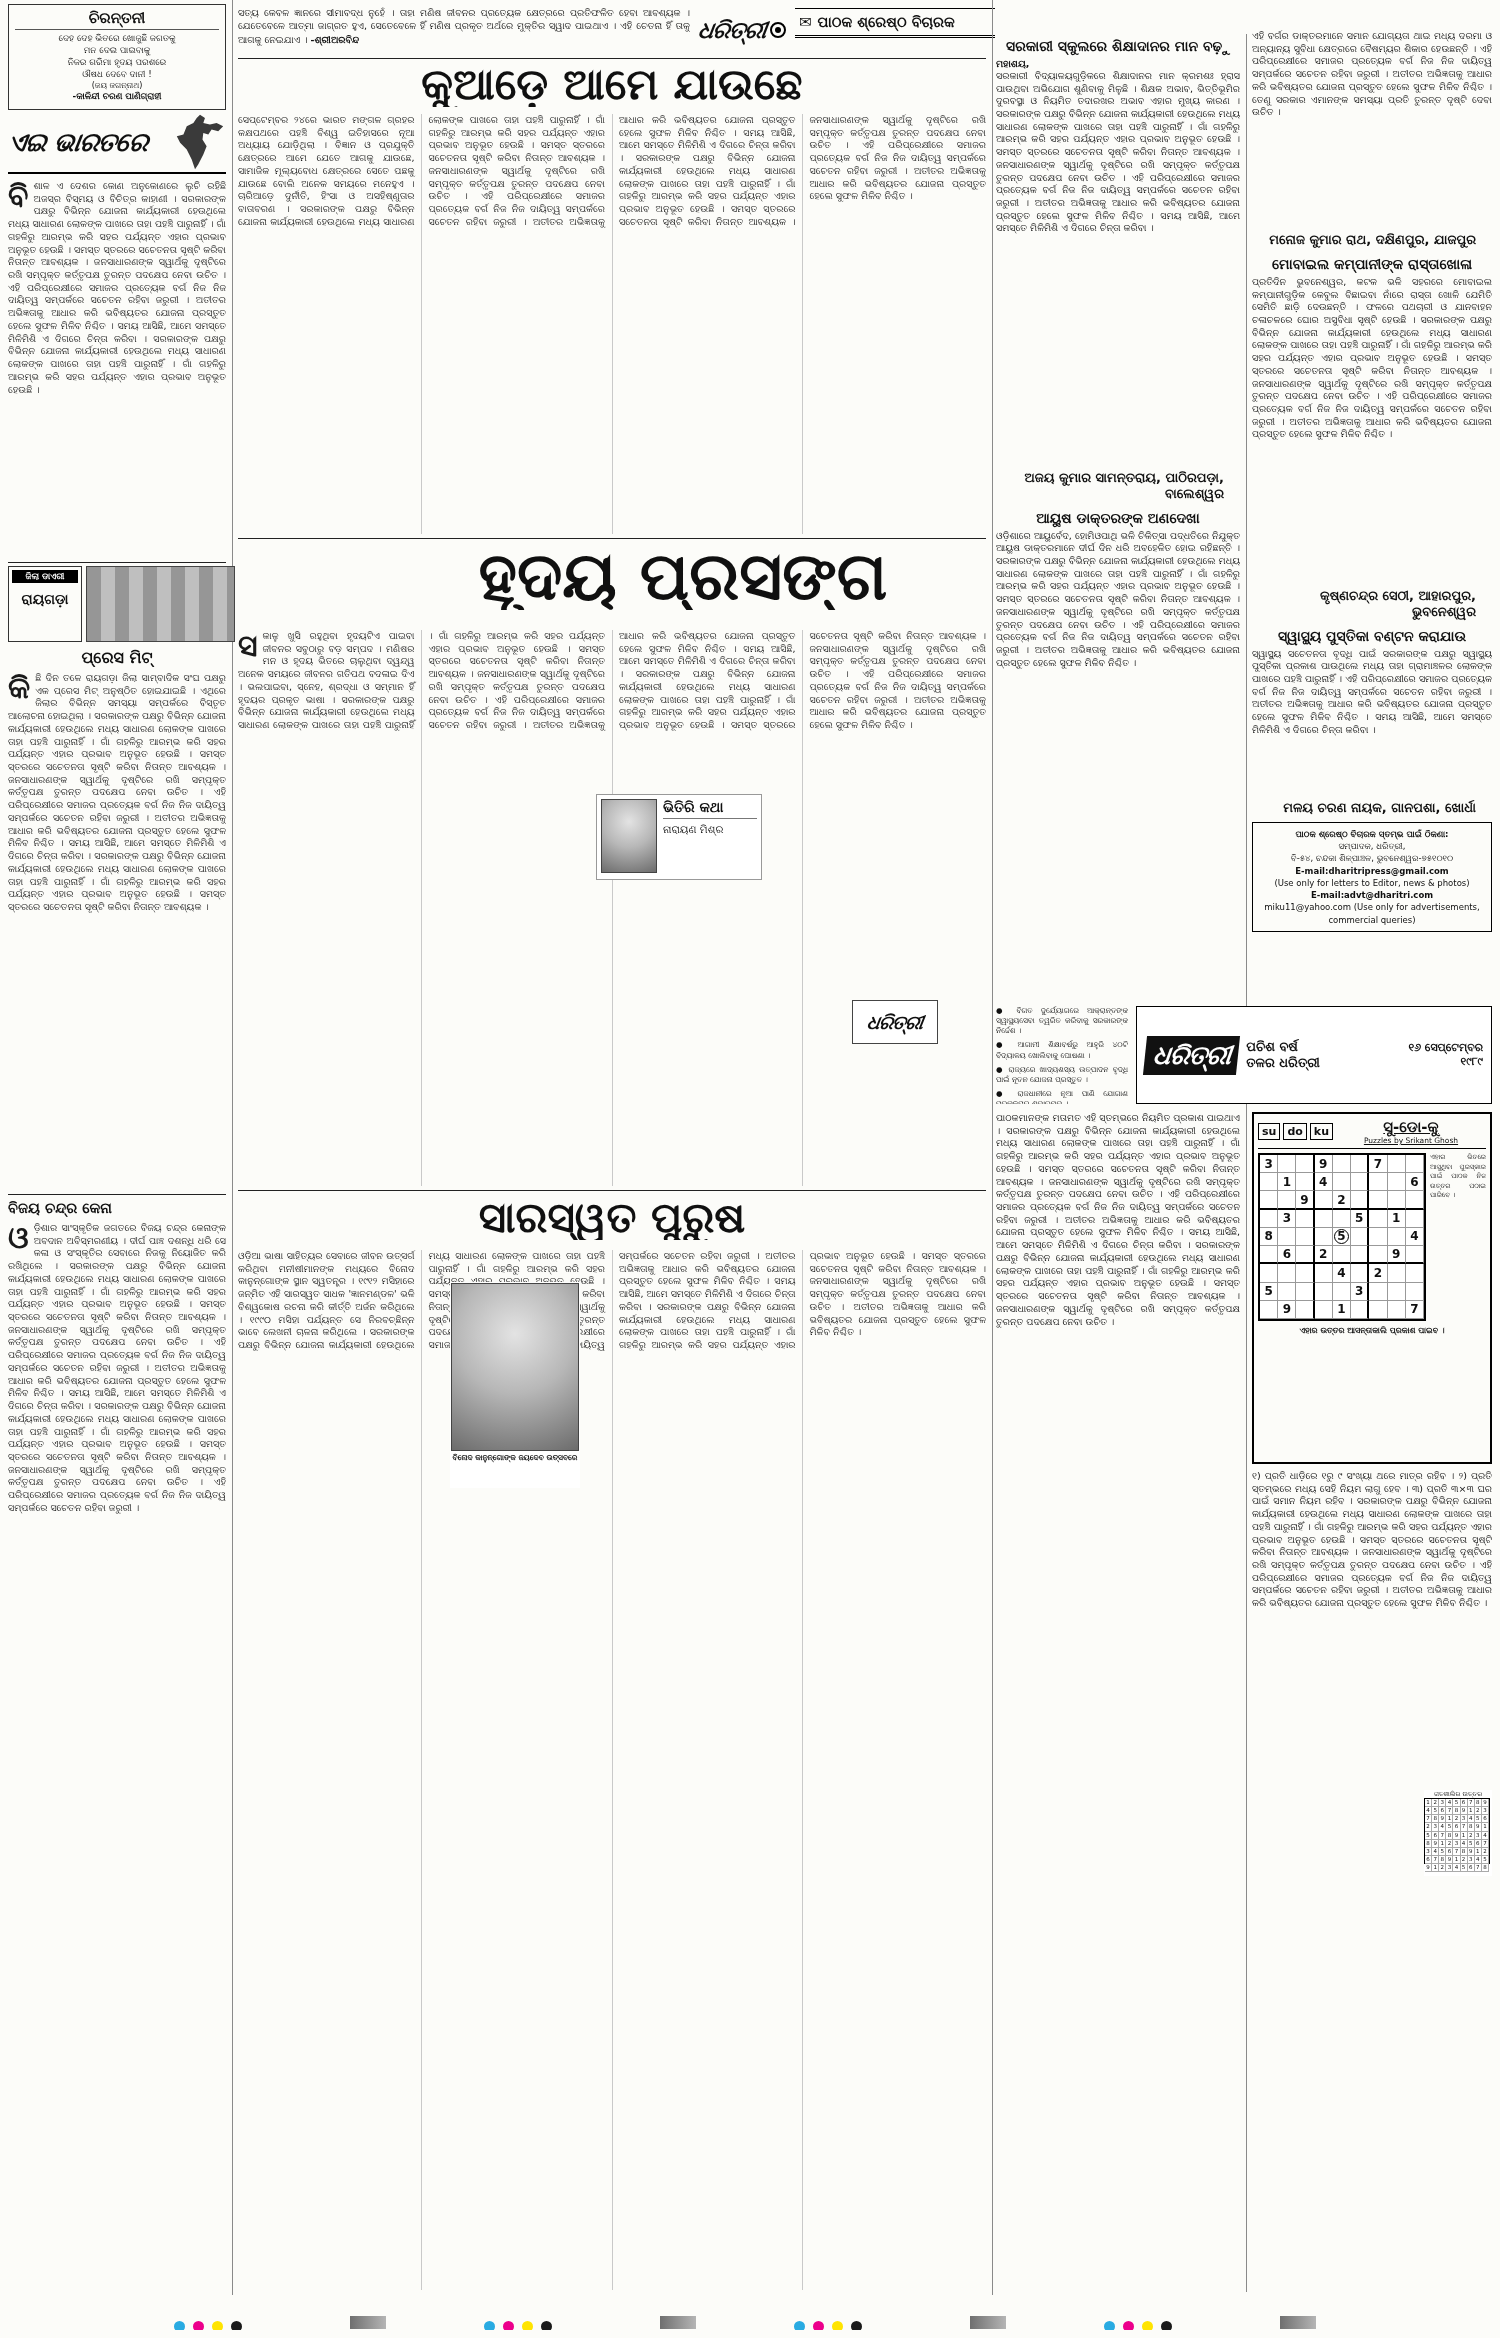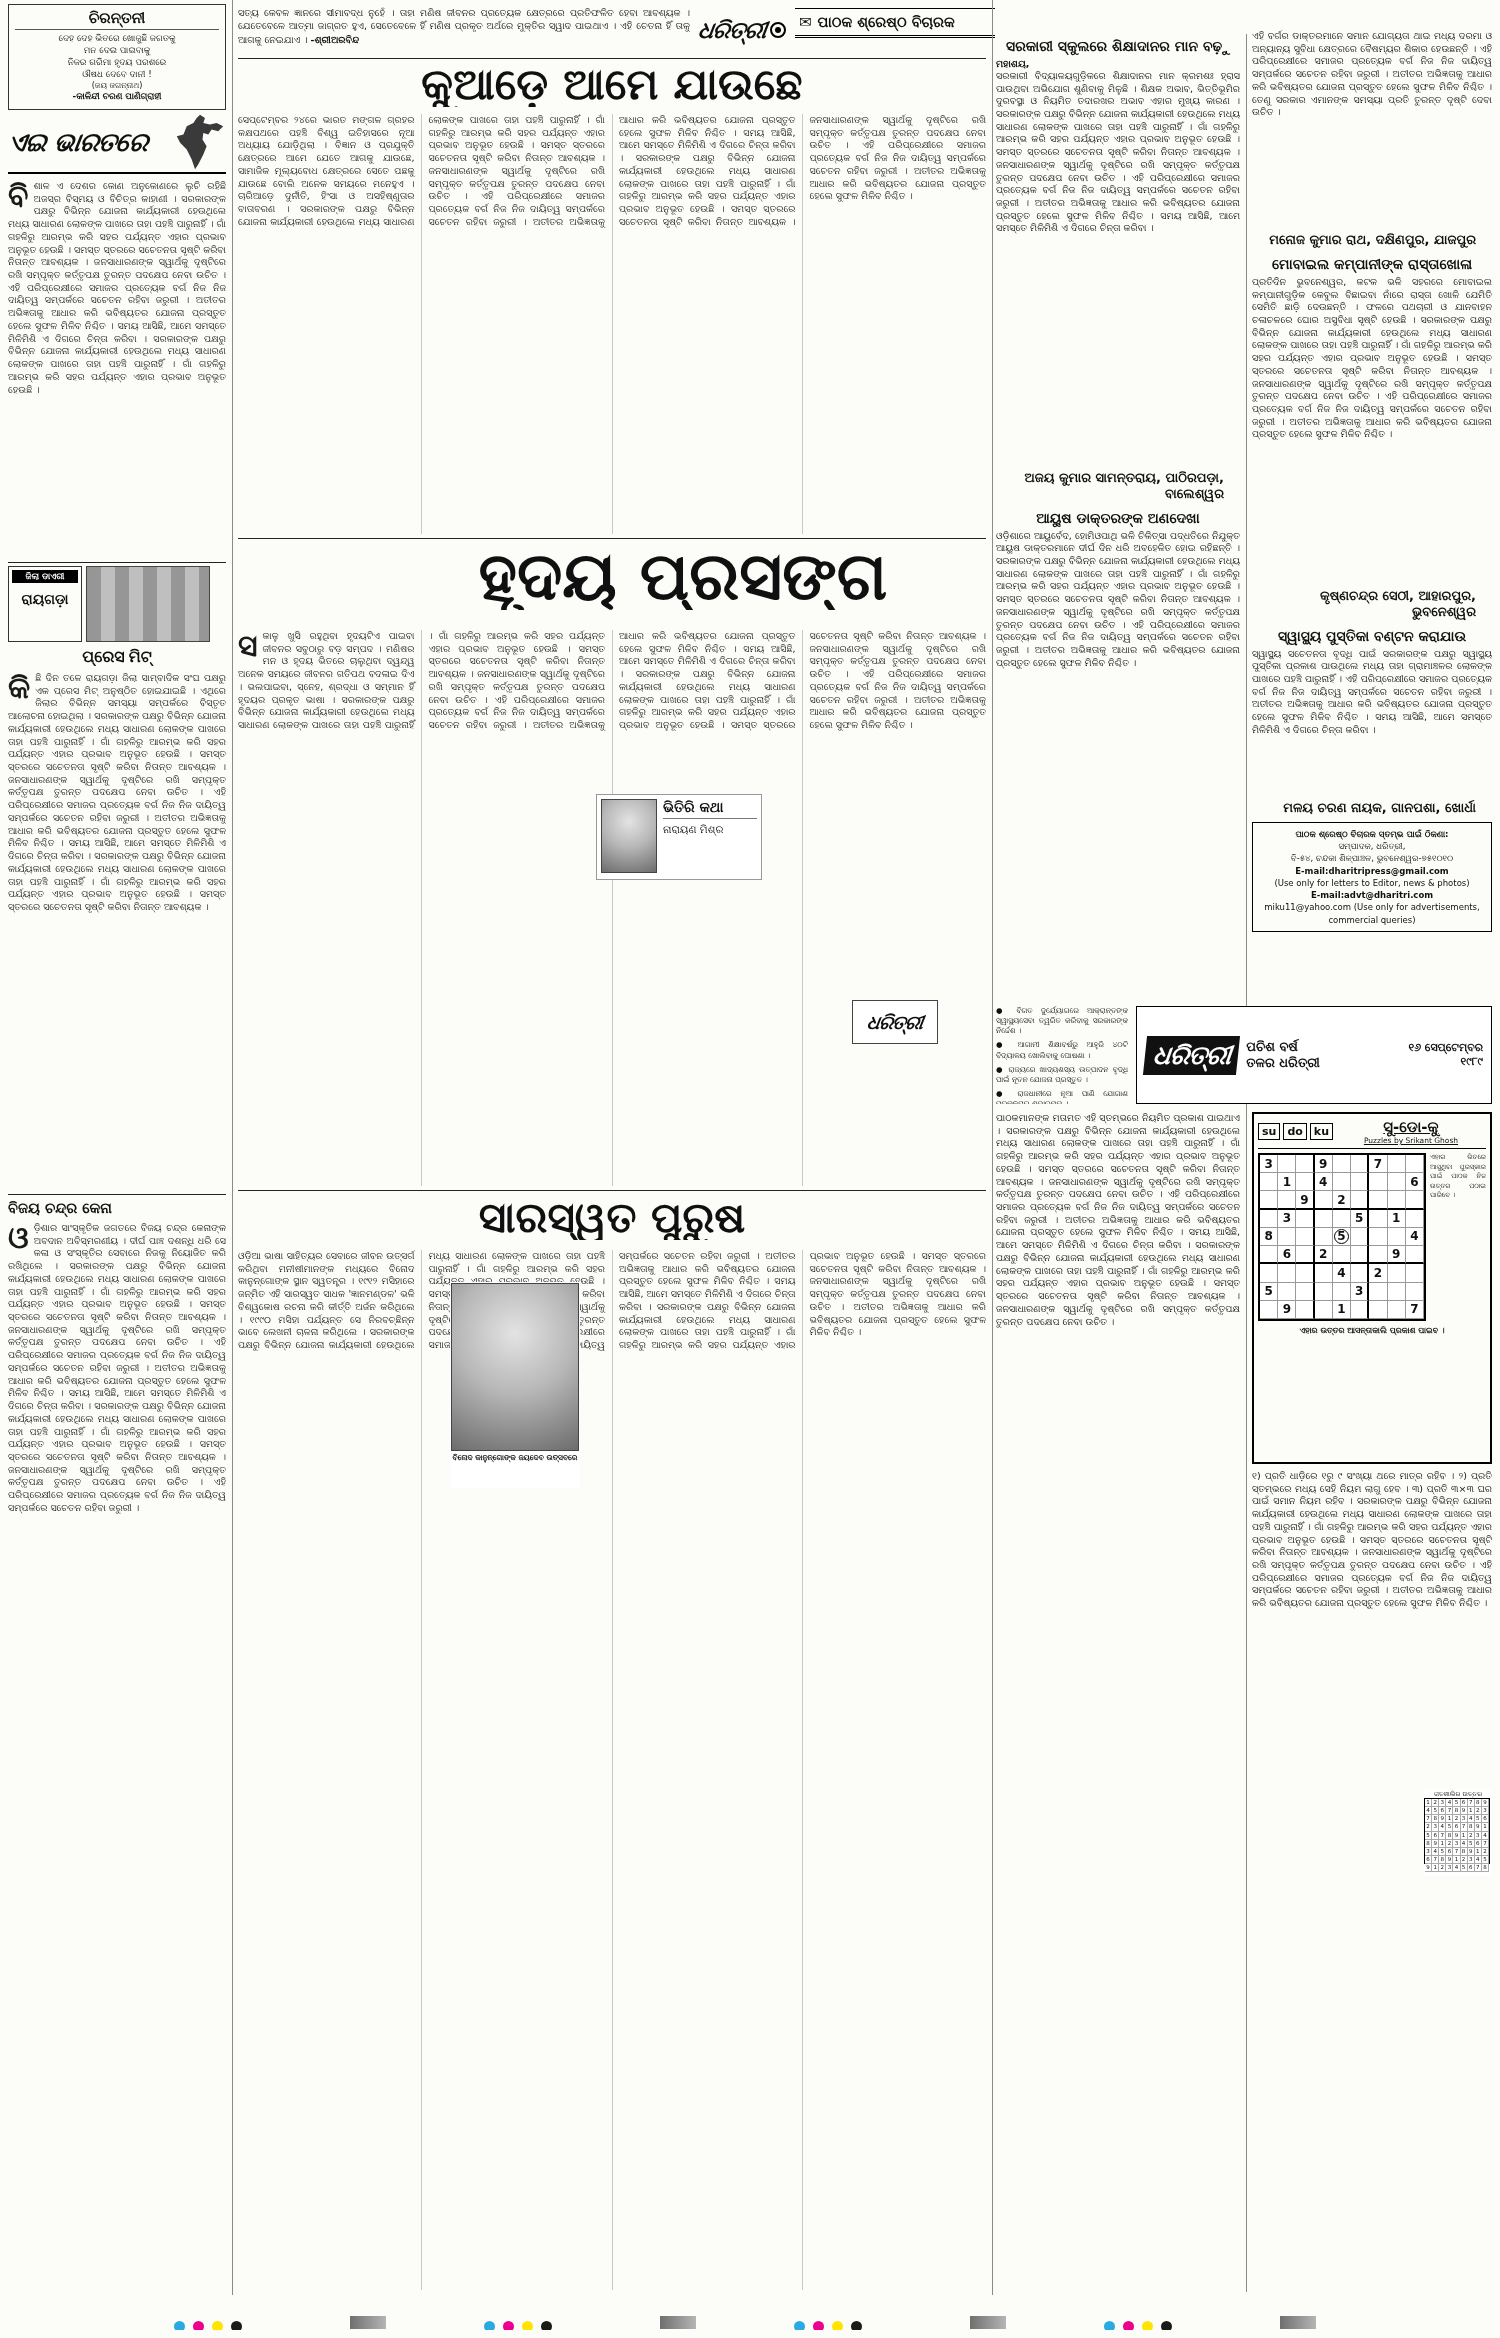--- a/index.html
+++ b/index.html
@@ -74,29 +74,29 @@
   <span class="logo-script" style="font-size:26px;">ଏଇ ଭାରତରେ</span>
   <svg width="52" height="58" viewBox="0 0 60 70">
     <path d="M30,2 L36,6 L34,12 L42,14 L50,12 L58,16 L52,22 L44,20 L40,26 L34,24 L33,32 L38,40 L34,50 L28,62 L24,68 L20,56 L14,44 L6,36 L2,28 L10,26 L14,16 L22,12 L26,6 Z" fill="#3a3a3a"></path>
   </svg>
 </div>
 <div class="blk bt just" style="left:8px;top:180px;width:218px;height:378px;">
   <span class="dropcap">ବି</span><span>ଶାଳ ଏ ଦେଶର କୋଣ ଅନୁକୋଣରେ ଲୁଚି ରହିଛି ଅଜସ୍ର ବିସ୍ମୟ ଓ ବିଚିତ୍ର କାହାଣୀ । ସରକାରଙ୍କ ପକ୍ଷରୁ ବିଭିନ୍ନ ଯୋଜନା କାର୍ଯ୍ୟକାରୀ ହେଉଥିଲେ ମଧ୍ୟ ସାଧାରଣ ଲୋକଙ୍କ ପାଖରେ ତାହା ପହଞ୍ଚି ପାରୁନାହିଁ । ଗାଁ ଗହଳିରୁ ଆରମ୍ଭ କରି ସହର ପର୍ଯ୍ୟନ୍ତ ଏହାର ପ୍ରଭାବ ଅନୁଭୂତ ହେଉଛି । ସମସ୍ତ ସ୍ତରରେ ସଚେତନତା ସୃଷ୍ଟି କରିବା ନିତାନ୍ତ ଆବଶ୍ୟକ । ଜନସାଧାରଣଙ୍କ ସ୍ୱାର୍ଥକୁ ଦୃଷ୍ଟିରେ ରଖି ସମ୍ପୃକ୍ତ କର୍ତ୍ତୃପକ୍ଷ ତୁରନ୍ତ ପଦକ୍ଷେପ ନେବା ଉଚିତ । ଏହି ପରିପ୍ରେକ୍ଷୀରେ ସମାଜର ପ୍ରତ୍ୟେକ ବର୍ଗ ନିଜ ନିଜ ଦାୟିତ୍ୱ ସମ୍ପର୍କରେ ସଚେତନ ରହିବା ଜରୁରୀ । ଅତୀତର ଅଭିଜ୍ଞତାକୁ ଆଧାର କରି ଭବିଷ୍ୟତର ଯୋଜନା ପ୍ରସ୍ତୁତ ହେଲେ ସୁଫଳ ମିଳିବ ନିଶ୍ଚିତ । ସମୟ ଆସିଛି, ଆମେ ସମସ୍ତେ ମିଳିମିଶି ଏ ଦିଗରେ ଚିନ୍ତା କରିବା । ସରକାରଙ୍କ ପକ୍ଷରୁ ବିଭିନ୍ନ ଯୋଜନା କାର୍ଯ୍ୟକାରୀ ହେଉଥିଲେ ମଧ୍ୟ ସାଧାରଣ ଲୋକଙ୍କ ପାଖରେ ତାହା ପହଞ୍ଚି ପାରୁନାହିଁ । ଗାଁ ଗହଳିରୁ ଆରମ୍ଭ କରି ସହର ପର୍ଯ୍ୟନ୍ତ ଏହାର ପ୍ରଭାବ ଅନୁଭୂତ ହେଉଛି ।</span>
 </div>
 
 <div class="hrule" style="left:8px;top:562px;width:218px;"></div>
-<div class="blk" style="left:8px;top:566px;width:202px;height:76px;display:flex;gap:4px;">
+<div class="blk" style="left:8px;top:566px;width:227px;height:76px;display:flex;gap:4px;">
   <div style="width:74px;border:1px solid #333;padding:3px;text-align:center;">
     <div style="background:#000;color:#fff;font-size:8.5px;font-weight:bold;padding:1px 2px;">ଜିଲା ଡାଏରୀ</div>
     <div style="font-size:14px;font-weight:bold;margin-top:8px;">ରାୟଗଡ଼ା</div>
   </div>
   <div class="photo-group" style="flex:1;"></div>
 </div>
 
-<div class="blk" style="left:8px;top:648px;width:218px;text-align:center;font-weight:bold;font-size:16px;font-family:Liberation Serif, serif;">ପ୍ରେସ ମିଟ୍</div>
+<div class="blk" style="left:8px;top:648px;width:218px;text-align:center;font-weight:bold;font-size:16px;">ପ୍ରେସ ମିଟ୍</div>
 <div class="blk bt just" style="left:8px;top:672px;width:218px;height:518px;">
   <span class="dropcap">କି</span><span>ଛି ଦିନ ତଳେ ରାୟଗଡ଼ା ଜିଲା ସାମ୍ବାଦିକ ସଂଘ ପକ୍ଷରୁ ଏକ ପ୍ରେସ ମିଟ୍ ଅନୁଷ୍ଠିତ ହୋଇଯାଇଛି । ଏଥିରେ ଜିଲାର ବିଭିନ୍ନ ସମସ୍ୟା ସମ୍ପର୍କରେ ବିସ୍ତୃତ ଆଲୋଚନା ହୋଇଥିଲା । ସରକାରଙ୍କ ପକ୍ଷରୁ ବିଭିନ୍ନ ଯୋଜନା କାର୍ଯ୍ୟକାରୀ ହେଉଥିଲେ ମଧ୍ୟ ସାଧାରଣ ଲୋକଙ୍କ ପାଖରେ ତାହା ପହଞ୍ଚି ପାରୁନାହିଁ । ଗାଁ ଗହଳିରୁ ଆରମ୍ଭ କରି ସହର ପର୍ଯ୍ୟନ୍ତ ଏହାର ପ୍ରଭାବ ଅନୁଭୂତ ହେଉଛି । ସମସ୍ତ ସ୍ତରରେ ସଚେତନତା ସୃଷ୍ଟି କରିବା ନିତାନ୍ତ ଆବଶ୍ୟକ । ଜନସାଧାରଣଙ୍କ ସ୍ୱାର୍ଥକୁ ଦୃଷ୍ଟିରେ ରଖି ସମ୍ପୃକ୍ତ କର୍ତ୍ତୃପକ୍ଷ ତୁରନ୍ତ ପଦକ୍ଷେପ ନେବା ଉଚିତ । ଏହି ପରିପ୍ରେକ୍ଷୀରେ ସମାଜର ପ୍ରତ୍ୟେକ ବର୍ଗ ନିଜ ନିଜ ଦାୟିତ୍ୱ ସମ୍ପର୍କରେ ସଚେତନ ରହିବା ଜରୁରୀ । ଅତୀତର ଅଭିଜ୍ଞତାକୁ ଆଧାର କରି ଭବିଷ୍ୟତର ଯୋଜନା ପ୍ରସ୍ତୁତ ହେଲେ ସୁଫଳ ମିଳିବ ନିଶ୍ଚିତ । ସମୟ ଆସିଛି, ଆମେ ସମସ୍ତେ ମିଳିମିଶି ଏ ଦିଗରେ ଚିନ୍ତା କରିବା । ସରକାରଙ୍କ ପକ୍ଷରୁ ବିଭିନ୍ନ ଯୋଜନା କାର୍ଯ୍ୟକାରୀ ହେଉଥିଲେ ମଧ୍ୟ ସାଧାରଣ ଲୋକଙ୍କ ପାଖରେ ତାହା ପହଞ୍ଚି ପାରୁନାହିଁ । ଗାଁ ଗହଳିରୁ ଆରମ୍ଭ କରି ସହର ପର୍ଯ୍ୟନ୍ତ ଏହାର ପ୍ରଭାବ ଅନୁଭୂତ ହେଉଛି । ସମସ୍ତ ସ୍ତରରେ ସଚେତନତା ସୃଷ୍ଟି କରିବା ନିତାନ୍ତ ଆବଶ୍ୟକ ।</span>
 </div>
 
 <div class="hrule" style="left:8px;top:1194px;width:218px;"></div>
 <div class="blk" style="left:8px;top:1200px;width:218px;font-weight:bold;font-size:14.5px;">ବିଜୟ ଚନ୍ଦ୍ର କେନା</div>
 <div class="blk bt just" style="left:8px;top:1222px;width:218px;height:1070px;">
   <span class="dropcap">ଓ</span><span>ଡ଼ିଶାର ସାଂସ୍କୃତିକ ଜଗତରେ ବିଜୟ ଚନ୍ଦ୍ର କେନାଙ୍କ ଅବଦାନ ଅବିସ୍ମରଣୀୟ । ଦୀର୍ଘ ପାଞ୍ଚ ଦଶନ୍ଧି ଧରି ସେ କଳା ଓ ସଂସ୍କୃତିର ସେବାରେ ନିଜକୁ ନିୟୋଜିତ କରି ରଖିଥିଲେ । ସରକାରଙ୍କ ପକ୍ଷରୁ ବିଭିନ୍ନ ଯୋଜନା କାର୍ଯ୍ୟକାରୀ ହେଉଥିଲେ ମଧ୍ୟ ସାଧାରଣ ଲୋକଙ୍କ ପାଖରେ ତାହା ପହଞ୍ଚି ପାରୁନାହିଁ । ଗାଁ ଗହଳିରୁ ଆରମ୍ଭ କରି ସହର ପର୍ଯ୍ୟନ୍ତ ଏହାର ପ୍ରଭାବ ଅନୁଭୂତ ହେଉଛି । ସମସ୍ତ ସ୍ତରରେ ସଚେତନତା ସୃଷ୍ଟି କରିବା ନିତାନ୍ତ ଆବଶ୍ୟକ । ଜନସାଧାରଣଙ୍କ ସ୍ୱାର୍ଥକୁ ଦୃଷ୍ଟିରେ ରଖି ସମ୍ପୃକ୍ତ କର୍ତ୍ତୃପକ୍ଷ ତୁରନ୍ତ ପଦକ୍ଷେପ ନେବା ଉଚିତ । ଏହି ପରିପ୍ରେକ୍ଷୀରେ ସମାଜର ପ୍ରତ୍ୟେକ ବର୍ଗ ନିଜ ନିଜ ଦାୟିତ୍ୱ ସମ୍ପର୍କରେ ସଚେତନ ରହିବା ଜରୁରୀ । ଅତୀତର ଅଭିଜ୍ଞତାକୁ ଆଧାର କରି ଭବିଷ୍ୟତର ଯୋଜନା ପ୍ରସ୍ତୁତ ହେଲେ ସୁଫଳ ମିଳିବ ନିଶ୍ଚିତ । ସମୟ ଆସିଛି, ଆମେ ସମସ୍ତେ ମିଳିମିଶି ଏ ଦିଗରେ ଚିନ୍ତା କରିବା । ସରକାରଙ୍କ ପକ୍ଷରୁ ବିଭିନ୍ନ ଯୋଜନା କାର୍ଯ୍ୟକାରୀ ହେଉଥିଲେ ମଧ୍ୟ ସାଧାରଣ ଲୋକଙ୍କ ପାଖରେ ତାହା ପହଞ୍ଚି ପାରୁନାହିଁ । ଗାଁ ଗହଳିରୁ ଆରମ୍ଭ କରି ସହର ପର୍ଯ୍ୟନ୍ତ ଏହାର ପ୍ରଭାବ ଅନୁଭୂତ ହେଉଛି । ସମସ୍ତ ସ୍ତରରେ ସଚେତନତା ସୃଷ୍ଟି କରିବା ନିତାନ୍ତ ଆବଶ୍ୟକ । ଜନସାଧାରଣଙ୍କ ସ୍ୱାର୍ଥକୁ ଦୃଷ୍ଟିରେ ରଖି ସମ୍ପୃକ୍ତ କର୍ତ୍ତୃପକ୍ଷ ତୁରନ୍ତ ପଦକ୍ଷେପ ନେବା ଉଚିତ । ଏହି ପରିପ୍ରେକ୍ଷୀରେ ସମାଜର ପ୍ରତ୍ୟେକ ବର୍ଗ ନିଜ ନିଜ ଦାୟିତ୍ୱ ସମ୍ପର୍କରେ ସଚେତନ ରହିବା ଜରୁରୀ ।</span>
 </div>
 

